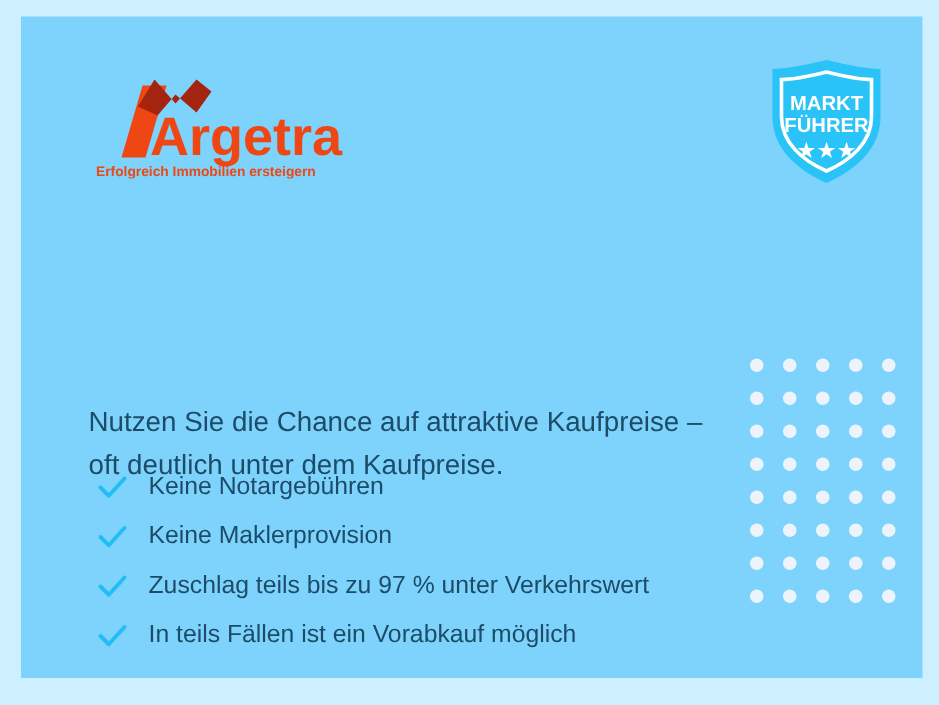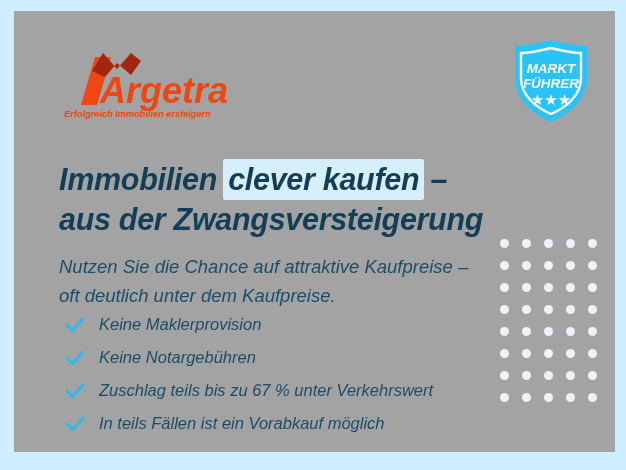--- a/index.html
+++ b/index.html
@@ -21,23 +21,22 @@
     height: 470px;
     box-sizing: border-box;
     background: #cdefff;
     padding: 11px 11px 18px 14px;
   }
 
   .card {
     position: relative;
     width: 100%;
     height: 100%;
-    background: #a3a3a3;
+    background: #7dd3fc;
     overflow: hidden;
-    font-style: italic;
   }
 
   
   .dot-grid {
     position: absolute;
     right: 12px;
     bottom: 44px;
     display: grid;
     grid-template-columns: repeat(5, 22px);
     grid-template-rows: repeat(8, 22px);
@@ -94,21 +93,21 @@
     border-radius: 2px;
     box-decoration-break: clone;
     -webkit-box-decoration-break: clone;
   }
   .headline .line2 { display: block; margin-top: 2px; }
 
   
   .subheadline {
     position: absolute;
     left: 45px;
-    top: 222px;
+    top: 236px;
     z-index: 2;
     font-size: 18.5px;
     line-height: 29px;
     color: #1d4c68;
     white-space: nowrap;
   }
 
   
   .benefits {
     position: absolute;
@@ -208,54 +207,50 @@
         <g>
           <path d="M44 2 C44 2 68 8 80 8 L80 40 C80 62 62 76 44 84 C26 76 8 62 8 40 L8 8 C20 8 44 2 44 2 Z" fill="#29c3f7"></path>
           <path d="M44 10 C44 10 64 15 74 15 L74 40 C74 57 60 69 44 76 C28 69 14 57 14 40 L14 15 C24 15 44 10 44 10 Z" fill="none" stroke="#ffffff" stroke-width="2.4"></path>
         </g>
         <text x="44" y="35" text-anchor="middle" font-family="Liberation Sans, sans-serif" font-size="13.5" font-weight="bold" fill="#ffffff">MARKT</text>
         <text x="44" y="50" text-anchor="middle" font-family="Liberation Sans, sans-serif" font-size="13.5" font-weight="bold" fill="#ffffff">FÜHRER</text>
         <text x="44" y="67" text-anchor="middle" font-family="DejaVu Sans, sans-serif" font-size="15" fill="#ffffff">★★★</text>
       </svg>
     </div>
 
-    <h1 class="headline">
-      <span class="line1"><span>Immobilien </span><span class="hl">clever kaufen</span><span> –</span></span>
-      <span class="line2">aus der Zwangsversteigerung</span>
-    </h1>
 
     <p class="subheadline">
       <span>Nutzen Sie die Chance auf attraktive Kaufpreise –</span><br>
       <span>oft deutlich unter dem Kaufpreise.</span>
     </p>
 
     <ul class="benefits">
       <li class="benefit">
         <span class="check">
           <svg width="20" height="16" viewBox="0 0 20 16" xmlns="http://www.w3.org/2000/svg">
             <path d="M2 8 L7.5 13.5 L18 2" fill="none" stroke="#22bdf5" stroke-width="2.6" stroke-linecap="round" stroke-linejoin="round"></path>
           </svg>
         </span>
+        <span class="txt">Keine Notargebühren</span>
+      </li>
+      <li class="benefit">
+        <span class="check">
+          <svg width="20" height="16" viewBox="0 0 20 16" xmlns="http://www.w3.org/2000/svg">
+            <path d="M2 8 L7.5 13.5 L18 2" fill="none" stroke="#22bdf5" stroke-width="2.6" stroke-linecap="round" stroke-linejoin="round"></path>
+          </svg>
+        </span>
         <span class="txt">Keine Maklerprovision</span>
       </li>
       <li class="benefit">
         <span class="check">
           <svg width="20" height="16" viewBox="0 0 20 16" xmlns="http://www.w3.org/2000/svg">
             <path d="M2 8 L7.5 13.5 L18 2" fill="none" stroke="#22bdf5" stroke-width="2.6" stroke-linecap="round" stroke-linejoin="round"></path>
           </svg>
         </span>
-        <span class="txt">Keine Notargebühren</span>
-      </li>
-      <li class="benefit">
-        <span class="check">
-          <svg width="20" height="16" viewBox="0 0 20 16" xmlns="http://www.w3.org/2000/svg">
-            <path d="M2 8 L7.5 13.5 L18 2" fill="none" stroke="#22bdf5" stroke-width="2.6" stroke-linecap="round" stroke-linejoin="round"></path>
-          </svg>
-        </span>
-        <span class="txt">Zuschlag teils bis zu 67 % unter Verkehrswert</span>
+        <span class="txt">Zuschlag teils bis zu 97 % unter Verkehrswert</span>
       </li>
       <li class="benefit">
         <span class="check">
           <svg width="20" height="16" viewBox="0 0 20 16" xmlns="http://www.w3.org/2000/svg">
             <path d="M2 8 L7.5 13.5 L18 2" fill="none" stroke="#22bdf5" stroke-width="2.6" stroke-linecap="round" stroke-linejoin="round"></path>
           </svg>
         </span>
         <span class="txt">In teils Fällen ist ein Vorabkauf möglich</span>
       </li>
     </ul>

